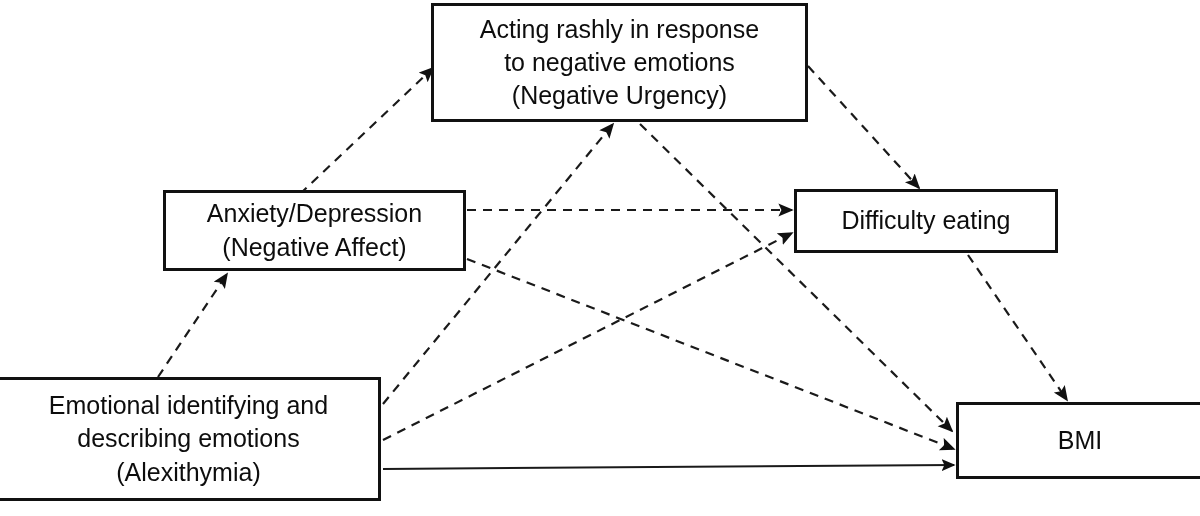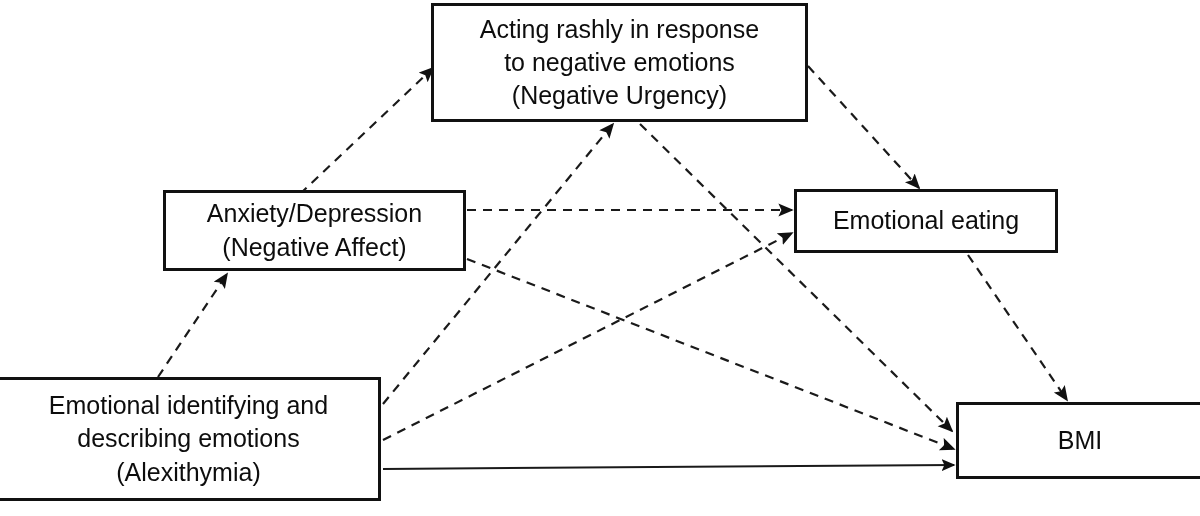--- a/index.html
+++ b/index.html
@@ -80,21 +80,21 @@
 to negative emotions
 (Negative Urgency)</span>
   </div>
 
   <div class="node" id="node-negative-affect" style="left: 163px; top: 190px; width: 303px; height: 81px; border-color: rgb(17, 17, 17);">
     <span class="node-label">Anxiety/Depression
 (Negative Affect)</span>
   </div>
 
   <div class="node" id="node-emotional-eating" style="left: 794px; top: 189px; width: 264px; height: 64px; border-color: rgb(17, 17, 17);">
-    <span class="node-label">Emotional eating</span>
+    <span class="node-label">Difficulty eating</span>
   </div>
 
   <div class="node" id="node-alexithymia" style="left: -4px; top: 377px; width: 385px; height: 124px; border-color: rgb(17, 17, 17);">
     <span class="node-label">Emotional identifying and
 describing emotions
 (Alexithymia)</span>
   </div>
 
   <div class="node" id="node-bmi" style="left: 956px; top: 402px; width: 248px; height: 77px; border-color: rgb(17, 17, 17);">
     <span class="node-label">BMI</span>

